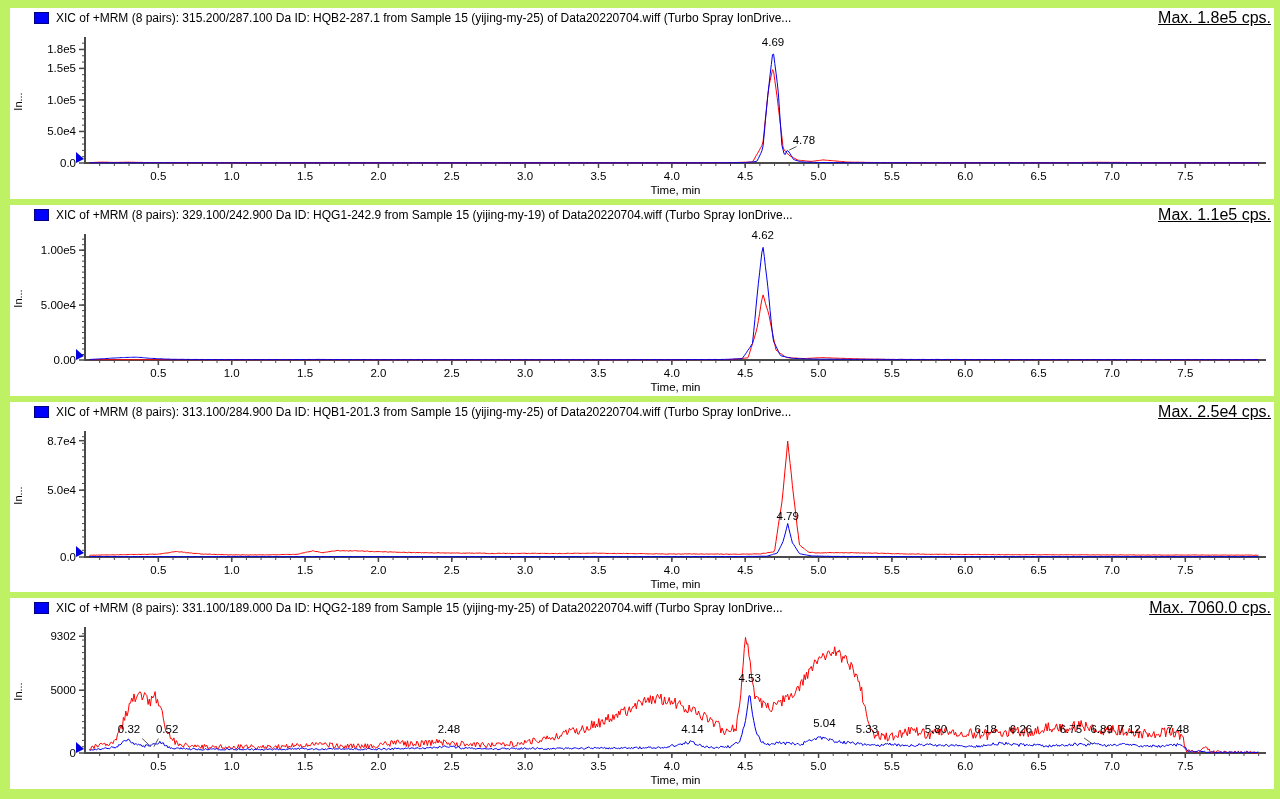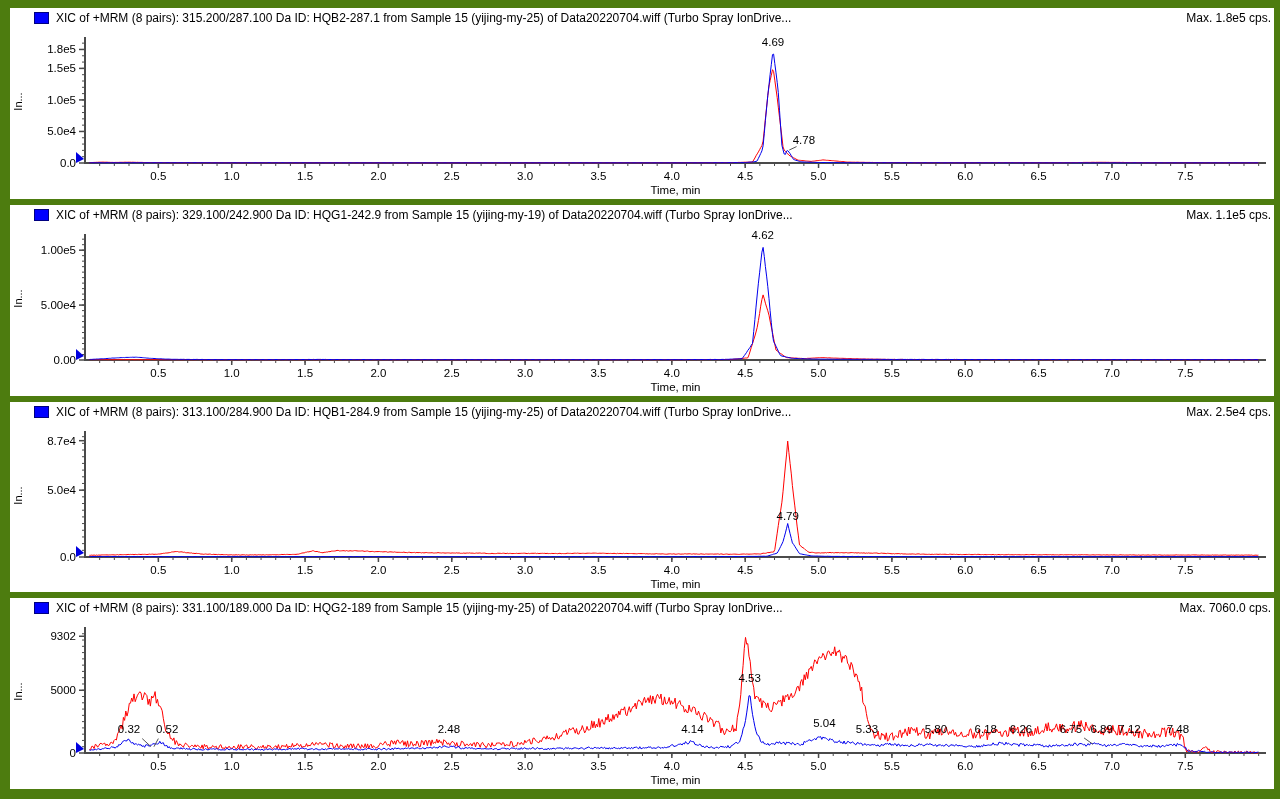--- a/index.html
+++ b/index.html
@@ -1,23 +1,23 @@
 <!DOCTYPE html>
 <html><head>
 <meta charset="utf-8">
 <style>
   html,body{margin:0;padding:0;background:#000;width:1280px;height:799px;overflow:hidden;}
-  #frame{position:absolute;inset:0;background:#4d7c0f;padding:8px 6px 10px 10px;
+  #frame{position:absolute;inset:0;background:#bef264;padding:8px 6px 10px 10px;
          display:flex;flex-direction:column;gap:6px;box-sizing:border-box;
          font-family:"Liberation Sans", sans-serif;justify-content:flex-end;}
   .panel{flex:1 1 0;background:#fff;display:flex;flex-direction:column;min-height:0;position:relative;}
   .hdr{height:20px;flex:0 0 20px;display:flex;align-items:center;padding-left:24px;padding-right:3px;}
   .sq{width:13px;height:10px;background:#0000ff;border:1px solid #000080;flex:0 0 auto;}
   .hdr .title{font-size:12px;color:#000;margin-left:7px;white-space:nowrap;overflow:hidden;}
-  .hdr .max{font-size:12px;color:#000;margin-left:auto;white-space:nowrap;}
+  .hdr .max{font-size:16px;color:#000;margin-left:auto;white-space:nowrap;text-decoration:underline;}
   .chart{flex:1 1 auto;position:relative;min-height:0;}
   .chart svg{position:absolute;left:0;top:0;}
   text{font-family:"Liberation Sans", sans-serif;}
 </style>
 </head>
 <body>
 
 <div id="frame">
 
   <section class="panel">
@@ -335,21 +335,21 @@
           <polyline points="79.4,134.7 80.6,134.6 81.7,134.6 82.9,134.6 84.1,134.6 85.3,134.6 86.4,134.6 87.6,134.6 88.8,134.7 90.0,134.6 91.1,134.6 92.3,134.6 93.5,134.6 94.7,134.6 95.8,134.6 97.0,134.6 98.2,134.7 99.4,134.6 100.5,134.6 101.7,134.7 102.9,134.7 104.0,134.7 105.2,134.6 106.4,134.6 107.6,134.6 108.7,134.6 109.9,134.6 111.1,134.6 112.3,134.6 113.4,134.6 114.6,134.6 115.8,134.7 117.0,134.6 118.1,134.6 119.3,134.6 120.5,134.7 121.7,134.6 122.8,134.6 124.0,134.7 125.2,134.7 126.3,134.7 127.5,134.6 128.7,134.7 129.9,134.7 131.0,134.6 132.2,134.7 133.4,134.7 134.6,134.6 135.7,134.6 136.9,134.6 138.1,134.6 139.3,134.6 140.4,134.7 141.6,134.6 142.8,134.6 144.0,134.7 145.1,134.7 146.3,134.6 147.5,134.7 148.6,134.7 149.8,134.7 151.0,134.6 152.2,134.6 153.3,134.7 154.5,134.7 155.7,134.7 156.9,134.7 158.0,134.6 159.2,134.7 160.4,134.6 161.6,134.7 162.7,134.6 163.9,134.7 165.1,134.6 166.3,134.7 167.4,134.7 168.6,134.7 169.8,134.7 170.9,134.7 172.1,134.7 173.3,134.7 174.5,134.6 175.6,134.6 176.8,134.6 178.0,134.7 179.2,134.7 180.3,134.7 181.5,134.7 182.7,134.7 183.9,134.7 185.0,134.7 186.2,134.7 187.4,134.6 188.6,134.6 189.7,134.7 190.9,134.7 192.1,134.7 193.2,134.7 194.4,134.7 195.6,134.7 196.8,134.7 197.9,134.7 199.1,134.7 200.3,134.7 201.5,134.7 202.6,134.7 203.8,134.6 205.0,134.7 206.2,134.7 207.3,134.6 208.5,134.7 209.7,134.7 210.9,134.7 212.0,134.7 213.2,134.7 214.4,134.7 215.5,134.7 216.7,134.6 217.9,134.6 219.1,134.7 220.2,134.7 221.4,134.7 222.6,134.7 223.8,134.7 224.9,134.7 226.1,134.7 227.3,134.7 228.5,134.7 229.6,134.7 230.8,134.7 232.0,134.7 233.2,134.7 234.3,134.7 235.5,134.7 236.7,134.7 237.8,134.7 239.0,134.7 240.2,134.7 241.4,134.7 242.5,134.7 243.7,134.7 244.9,134.6 246.1,134.7 247.2,134.7 248.4,134.7 249.6,134.7 250.8,134.7 251.9,134.7 253.1,134.7 254.3,134.7 255.5,134.7 256.6,134.7 257.8,134.7 259.0,134.7 260.1,134.7 261.3,134.7 262.5,134.7 263.7,134.7 264.8,134.7 266.0,134.7 267.2,134.7 268.4,134.7 269.5,134.7 270.7,134.6 271.9,134.7 273.1,134.7 274.2,134.6 275.4,134.7 276.6,134.7 277.8,134.7 278.9,134.7 280.1,134.7 281.3,134.6 282.4,134.6 283.6,134.7 284.8,134.7 286.0,134.6 287.1,134.6 288.3,134.7 289.5,134.7 290.7,134.6 291.8,134.7 293.0,134.6 294.2,134.7 295.4,134.6 296.5,134.7 297.7,134.6 298.9,134.7 300.1,134.6 301.2,134.7 302.4,134.6 303.6,134.7 304.7,134.7 305.9,134.7 307.1,134.7 308.3,134.7 309.4,134.6 310.6,134.7 311.8,134.6 313.0,134.6 314.1,134.6 315.3,134.6 316.5,134.6 317.7,134.7 318.8,134.7 320.0,134.6 321.2,134.7 322.3,134.7 323.5,134.7 324.7,134.6 325.9,134.7 327.0,134.7 328.2,134.7 329.4,134.7 330.6,134.7 331.7,134.6 332.9,134.6 334.1,134.7 335.3,134.7 336.4,134.6 337.6,134.7 338.8,134.7 340.0,134.7 341.1,134.6 342.3,134.6 343.5,134.7 344.6,134.6 345.8,134.7 347.0,134.7 348.2,134.7 349.3,134.7 350.5,134.6 351.7,134.7 352.9,134.7 354.0,134.7 355.2,134.6 356.4,134.7 357.6,134.7 358.7,134.7 359.9,134.7 361.1,134.7 362.3,134.7 363.4,134.7 364.6,134.7 365.8,134.7 366.9,134.7 368.1,134.7 369.3,134.7 370.5,134.7 371.6,134.7 372.8,134.7 374.0,134.7 375.2,134.7 376.3,134.7 377.5,134.7 378.7,134.7 379.9,134.7 381.0,134.7 382.2,134.7 383.4,134.7 384.6,134.7 385.7,134.7 386.9,134.7 388.1,134.7 389.2,134.7 390.4,134.7 391.6,134.7 392.8,134.7 393.9,134.7 395.1,134.7 396.3,134.7 397.5,134.7 398.6,134.7 399.8,134.7 401.0,134.7 402.2,134.7 403.3,134.7 404.5,134.7 405.7,134.7 406.9,134.7 408.0,134.7 409.2,134.7 410.4,134.7 411.5,134.7 412.7,134.7 413.9,134.7 415.1,134.7 416.2,134.7 417.4,134.7 418.6,134.6 419.8,134.6 420.9,134.7 422.1,134.7 423.3,134.7 424.5,134.7 425.6,134.7 426.8,134.7 428.0,134.7 429.2,134.7 430.3,134.7 431.5,134.7 432.7,134.7 433.8,134.7 435.0,134.7 436.2,134.7 437.4,134.7 438.5,134.7 439.7,134.7 440.9,134.7 442.1,134.7 443.2,134.7 444.4,134.7 445.6,134.7 446.8,134.7 447.9,134.7 449.1,134.7 450.3,134.7 451.5,134.7 452.6,134.7 453.8,134.7 455.0,134.7 456.1,134.7 457.3,134.7 458.5,134.7 459.7,134.7 460.8,134.7 462.0,134.7 463.2,134.7 464.4,134.7 465.5,134.7 466.7,134.7 467.9,134.7 469.1,134.7 470.2,134.7 471.4,134.7 472.6,134.7 473.8,134.7 474.9,134.7 476.1,134.7 477.3,134.7 478.4,134.7 479.6,134.7 480.8,134.6 482.0,134.7 483.1,134.7 484.3,134.7 485.5,134.7 486.7,134.7 487.8,134.7 489.0,134.7 490.2,134.7 491.4,134.7 492.5,134.7 493.7,134.7 494.9,134.7 496.1,134.7 497.2,134.7 498.4,134.7 499.6,134.7 500.7,134.7 501.9,134.7 503.1,134.7 504.3,134.7 505.4,134.7 506.6,134.7 507.8,134.7 509.0,134.7 510.1,134.7 511.3,134.7 512.5,134.7 513.7,134.7 514.8,134.7 516.0,134.7 517.2,134.7 518.4,134.7 519.5,134.7 520.7,134.7 521.9,134.7 523.0,134.7 524.2,134.7 525.4,134.7 526.6,134.7 527.7,134.7 528.9,134.7 530.1,134.7 531.3,134.7 532.4,134.7 533.6,134.7 534.8,134.7 536.0,134.7 537.1,134.7 538.3,134.7 539.5,134.7 540.7,134.7 541.8,134.6 543.0,134.7 544.2,134.7 545.3,134.7 546.5,134.7 547.7,134.7 548.9,134.7 550.0,134.7 551.2,134.7 552.4,134.7 553.6,134.7 554.7,134.7 555.9,134.7 557.1,134.7 558.3,134.7 559.4,134.7 560.6,134.7 561.8,134.7 563.0,134.6 564.1,134.7 565.3,134.7 566.5,134.7 567.6,134.6 568.8,134.7 570.0,134.7 571.2,134.6 572.3,134.7 573.5,134.7 574.7,134.7 575.9,134.7 577.0,134.7 578.2,134.6 579.4,134.6 580.6,134.7 581.7,134.7 582.9,134.7 584.1,134.6 585.3,134.7 586.4,134.7 587.6,134.7 588.8,134.7 589.9,134.7 591.1,134.7 592.3,134.7 593.5,134.6 594.6,134.7 595.8,134.7 597.0,134.7 598.2,134.7 599.3,134.7 600.5,134.7 601.7,134.7 602.9,134.7 604.0,134.7 605.2,134.7 606.4,134.7 607.6,134.7 608.7,134.7 609.9,134.7 611.1,134.7 612.2,134.7 613.4,134.6 614.6,134.7 615.8,134.6 616.9,134.7 618.1,134.7 619.3,134.7 620.5,134.7 621.6,134.7 622.8,134.6 624.0,134.6 625.2,134.7 626.3,134.7 627.5,134.7 628.7,134.7 629.8,134.7 631.0,134.6 632.2,134.7 633.4,134.7 634.5,134.7 635.7,134.7 636.9,134.7 638.1,134.7 639.2,134.7 640.4,134.6 641.6,134.6 642.8,134.7 643.9,134.6 645.1,134.7 646.3,134.7 647.5,134.7 648.6,134.6 649.8,134.7 651.0,134.6 652.1,134.6 653.3,134.6 654.5,134.6 655.7,134.6 656.8,134.6 658.0,134.6 659.2,134.7 660.4,134.7 661.5,134.7 662.7,134.7 663.9,134.7 665.1,134.6 666.2,134.7 667.4,134.6 668.6,134.7 669.8,134.7 670.9,134.7 672.1,134.6 673.3,134.6 674.4,134.6 675.6,134.6 676.8,134.6 678.0,134.6 679.1,134.7 680.3,134.6 681.5,134.6 682.7,134.6 683.8,134.6 685.0,134.6 686.2,134.6 687.4,134.6 688.5,134.6 689.7,134.6 690.9,134.6 692.1,134.6 693.2,134.6 694.4,134.6 695.6,134.5 696.7,134.6 697.9,134.5 699.1,134.6 700.3,134.6 701.4,134.5 702.6,134.5 703.8,134.5 705.0,134.6 706.1,134.6 707.3,134.6 708.5,134.5 709.7,134.6 710.8,134.6 712.0,134.6 713.2,134.5 714.4,134.5 715.5,134.5 716.7,134.5 717.9,134.5 719.0,134.6 720.2,134.6 721.4,134.5 722.6,134.4 723.7,134.2 724.9,134.1 726.1,134.0 727.3,133.9 728.4,133.7 729.6,133.7 730.8,133.5 732.0,133.4 733.1,133.3 734.3,133.2 735.5,133.0 736.7,133.0 737.8,132.8 739.0,129.9 740.2,126.0 741.3,122.4 742.5,118.6 743.7,114.8 744.9,111.0 746.0,107.0 747.2,102.4 748.4,95.6 749.6,88.5 750.7,81.2 751.9,74.5 753.1,69.9 754.3,73.9 755.4,78.2 756.6,82.1 757.8,85.8 759.0,90.2 760.1,96.0 761.3,102.0 762.5,107.5 763.6,113.4 764.8,119.2 766.0,125.0 767.2,125.9 768.3,126.8 769.5,127.7 770.7,128.6 771.9,129.3 773.0,130.3 774.2,131.1 775.4,131.9 776.6,132.6 777.7,132.7 778.9,132.7 780.1,132.7 781.3,132.9 782.4,132.9 783.6,133.0 784.8,133.1 785.9,133.1 787.1,133.2 788.3,133.3 789.5,133.3 790.6,133.4 791.8,133.4 793.0,133.6 794.2,133.6 795.3,133.5 796.5,133.5 797.7,133.3 798.9,133.3 800.0,133.3 801.2,133.2 802.4,133.1 803.6,133.0 804.7,133.0 805.9,132.9 807.1,132.9 808.2,132.7 809.4,132.7 810.6,132.6 811.8,132.6 812.9,132.7 814.1,132.7 815.3,132.7 816.5,132.7 817.6,132.9 818.8,132.8 820.0,132.9 821.2,133.0 822.3,133.0 823.5,133.1 824.7,133.1 825.9,133.1 827.0,133.2 828.2,133.2 829.4,133.3 830.5,133.3 831.7,133.3 832.9,133.3 834.1,133.4 835.2,133.4 836.4,133.5 837.6,133.5 838.8,133.5 839.9,133.6 841.1,133.6 842.3,133.7 843.5,133.7 844.6,133.7 845.8,133.8 847.0,133.8 848.2,133.8 849.3,133.9 850.5,133.9 851.7,134.0 852.8,134.0 854.0,134.0 855.2,134.0 856.4,134.1 857.5,134.0 858.7,134.1 859.9,134.2 861.1,134.1 862.2,134.1 863.4,134.2 864.6,134.2 865.8,134.2 866.9,134.2 868.1,134.2 869.3,134.3 870.5,134.3 871.6,134.3 872.8,134.3 874.0,134.3 875.1,134.3 876.3,134.4 877.5,134.4 878.7,134.4 879.8,134.5 881.0,134.4 882.2,134.5 883.4,134.4 884.5,134.4 885.7,134.5 886.9,134.5 888.1,134.5 889.2,134.5 890.4,134.4 891.6,134.4 892.8,134.4 893.9,134.5 895.1,134.5 896.3,134.5 897.4,134.5 898.6,134.5 899.8,134.5 901.0,134.5 902.1,134.5 903.3,134.5 904.5,134.6 905.7,134.5 906.8,134.6 908.0,134.5 909.2,134.6 910.4,134.6 911.5,134.5 912.7,134.5 913.9,134.6 915.1,134.5 916.2,134.6 917.4,134.6 918.6,134.6 919.7,134.5 920.9,134.6 922.1,134.5 923.3,134.6 924.4,134.5 925.6,134.6 926.8,134.5 928.0,134.6 929.1,134.6 930.3,134.6 931.5,134.6 932.7,134.6 933.8,134.6 935.0,134.6 936.2,134.6 937.4,134.6 938.5,134.6 939.7,134.6 940.9,134.6 942.0,134.6 943.2,134.6 944.4,134.6 945.6,134.6 946.7,134.6 947.9,134.6 949.1,134.6 950.3,134.6 951.4,134.6 952.6,134.6 953.8,134.6 955.0,134.6 956.1,134.6 957.3,134.6 958.5,134.7 959.6,134.6 960.8,134.6 962.0,134.6 963.2,134.6 964.3,134.6 965.5,134.6 966.7,134.6 967.9,134.7 969.0,134.6 970.2,134.7 971.4,134.6 972.6,134.6 973.7,134.6 974.9,134.6 976.1,134.6 977.3,134.6 978.4,134.6 979.6,134.6 980.8,134.6 981.9,134.6 983.1,134.7 984.3,134.7 985.5,134.7 986.6,134.6 987.8,134.6 989.0,134.7 990.2,134.6 991.3,134.6 992.5,134.6 993.7,134.6 994.9,134.7 996.0,134.6 997.2,134.6 998.4,134.7 999.6,134.7 1000.7,134.7 1001.9,134.7 1003.1,134.6 1004.2,134.6 1005.4,134.7 1006.6,134.6 1007.8,134.6 1008.9,134.6 1010.1,134.7 1011.3,134.6 1012.5,134.6 1013.6,134.6 1014.8,134.7 1016.0,134.6 1017.2,134.6 1018.3,134.7 1019.5,134.6 1020.7,134.7 1021.9,134.6 1023.0,134.6 1024.2,134.7 1025.4,134.6 1026.5,134.7 1027.7,134.6 1028.9,134.7 1030.1,134.7 1031.2,134.7 1032.4,134.6 1033.6,134.6 1034.8,134.7 1035.9,134.6 1037.1,134.7 1038.3,134.7 1039.5,134.7 1040.6,134.7 1041.8,134.7 1043.0,134.6 1044.2,134.7 1045.3,134.7 1046.5,134.6 1047.7,134.6 1048.8,134.7 1050.0,134.6 1051.2,134.6 1052.4,134.7 1053.5,134.7 1054.7,134.7 1055.9,134.7 1057.1,134.7 1058.2,134.6 1059.4,134.7 1060.6,134.7 1061.8,134.6 1062.9,134.6 1064.1,134.7 1065.3,134.7 1066.5,134.7 1067.6,134.6 1068.8,134.6 1070.0,134.6 1071.1,134.7 1072.3,134.6 1073.5,134.6 1074.7,134.7 1075.8,134.7 1077.0,134.7 1078.2,134.7 1079.4,134.7 1080.5,134.6 1081.7,134.7 1082.9,134.6 1084.1,134.6 1085.2,134.6 1086.4,134.7 1087.6,134.7 1088.8,134.7 1089.9,134.7 1091.1,134.6 1092.3,134.6 1093.4,134.7 1094.6,134.7 1095.8,134.6 1097.0,134.7 1098.1,134.6 1099.3,134.7 1100.5,134.6 1101.7,134.7 1102.8,134.6 1104.0,134.7 1105.2,134.6 1106.4,134.7 1107.5,134.6 1108.7,134.6 1109.9,134.6 1111.1,134.6 1112.2,134.6 1113.4,134.7 1114.6,134.7 1115.7,134.6 1116.9,134.7 1118.1,134.6 1119.3,134.7 1120.4,134.7 1121.6,134.7 1122.8,134.7 1124.0,134.6 1125.1,134.6 1126.3,134.7 1127.5,134.7 1128.7,134.7 1129.8,134.6 1131.0,134.6 1132.2,134.7 1133.4,134.7 1134.5,134.7 1135.7,134.7 1136.9,134.7 1138.0,134.7 1139.2,134.7 1140.4,134.7 1141.6,134.7 1142.7,134.7 1143.9,134.7 1145.1,134.6 1146.3,134.6 1147.4,134.7 1148.6,134.6 1149.8,134.7 1151.0,134.6 1152.1,134.6 1153.3,134.6 1154.5,134.7 1155.7,134.6 1156.8,134.7 1158.0,134.7 1159.2,134.6 1160.3,134.7 1161.5,134.7 1162.7,134.7 1163.9,134.7 1165.0,134.7 1166.2,134.7 1167.4,134.7 1168.6,134.7 1169.7,134.7 1170.9,134.6 1172.1,134.7 1173.3,134.7 1174.4,134.7 1175.6,134.7 1176.8,134.7 1178.0,134.7 1179.1,134.6 1180.3,134.7 1181.5,134.7 1182.6,134.7 1183.8,134.7 1185.0,134.7 1186.2,134.7 1187.3,134.7 1188.5,134.7 1189.7,134.7 1190.9,134.7 1192.0,134.7 1193.2,134.7 1194.4,134.7 1195.6,134.7 1196.7,134.7 1197.9,134.6 1199.1,134.7 1200.3,134.6 1201.4,134.7 1202.6,134.6 1203.8,134.6 1204.9,134.6 1206.1,134.6 1207.3,134.7 1208.5,134.7 1209.6,134.7 1210.8,134.7 1212.0,134.7 1213.2,134.7 1214.3,134.7 1215.5,134.7 1216.7,134.7 1217.9,134.7 1219.0,134.6 1220.2,134.7 1221.4,134.7 1222.6,134.7 1223.7,134.7 1224.9,134.7 1226.1,134.7 1227.2,134.7 1228.4,134.7 1229.6,134.7 1230.8,134.6 1231.9,134.7 1233.1,134.7 1234.3,134.7 1235.5,134.7 1236.6,134.7 1237.8,134.7 1239.0,134.7 1240.2,134.7 1241.3,134.7 1242.5,134.7 1243.7,134.7 1244.9,134.7 1246.0,134.7 1247.2,134.7 1248.4,134.7" fill="none" stroke="#ff0000" stroke-width="1"></polyline>
           <polyline points="79.4,134.5 80.6,134.4 81.7,134.4 82.9,134.3 84.1,134.2 85.3,134.2 86.4,134.0 87.6,134.0 88.8,134.0 90.0,133.9 91.1,133.8 92.3,133.7 93.5,133.7 94.7,133.6 95.8,133.6 97.0,133.5 98.2,133.4 99.4,133.3 100.5,133.3 101.7,133.1 102.9,133.0 104.0,133.1 105.2,133.0 106.4,132.9 107.6,132.8 108.7,132.8 109.9,132.7 111.1,132.6 112.3,132.6 113.4,132.5 114.6,132.6 115.8,132.4 117.0,132.4 118.1,132.4 119.3,132.4 120.5,132.3 121.7,132.3 122.8,132.2 124.0,132.3 125.2,132.2 126.3,132.2 127.5,132.3 128.7,132.4 129.9,132.4 131.0,132.5 132.2,132.6 133.4,132.7 134.6,132.8 135.7,132.9 136.9,133.1 138.1,133.1 139.3,133.3 140.4,133.3 141.6,133.4 142.8,133.4 144.0,133.5 145.1,133.5 146.3,133.6 147.5,133.6 148.6,133.7 149.8,133.8 151.0,133.8 152.2,133.9 153.3,133.9 154.5,134.0 155.7,134.1 156.9,134.1 158.0,134.1 159.2,134.1 160.4,134.2 161.6,134.3 162.7,134.3 163.9,134.3 165.1,134.3 166.3,134.3 167.4,134.3 168.6,134.4 169.8,134.4 170.9,134.3 172.1,134.4 173.3,134.3 174.5,134.4 175.6,134.5 176.8,134.4 178.0,134.4 179.2,134.4 180.3,134.5 181.5,134.5 182.7,134.5 183.9,134.4 185.0,134.5 186.2,134.4 187.4,134.4 188.6,134.5 189.7,134.5 190.9,134.5 192.1,134.4 193.2,134.5 194.4,134.5 195.6,134.5 196.8,134.6 197.9,134.5 199.1,134.5 200.3,134.5 201.5,134.5 202.6,134.5 203.8,134.6 205.0,134.6 206.2,134.5 207.3,134.6 208.5,134.5 209.7,134.5 210.9,134.6 212.0,134.5 213.2,134.6 214.4,134.6 215.5,134.6 216.7,134.6 217.9,134.6 219.1,134.5 220.2,134.5 221.4,134.5 222.6,134.5 223.8,134.6 224.9,134.6 226.1,134.5 227.3,134.6 228.5,134.6 229.6,134.5 230.8,134.6 232.0,134.5 233.2,134.6 234.3,134.6 235.5,134.6 236.7,134.5 237.8,134.6 239.0,134.6 240.2,134.5 241.4,134.6 242.5,134.6 243.7,134.6 244.9,134.6 246.1,134.5 247.2,134.6 248.4,134.6 249.6,134.6 250.8,134.6 251.9,134.6 253.1,134.5 254.3,134.6 255.5,134.6 256.6,134.6 257.8,134.6 259.0,134.5 260.1,134.6 261.3,134.5 262.5,134.6 263.7,134.6 264.8,134.5 266.0,134.5 267.2,134.5 268.4,134.6 269.5,134.5 270.7,134.6 271.9,134.6 273.1,134.6 274.2,134.5 275.4,134.5 276.6,134.6 277.8,134.6 278.9,134.6 280.1,134.6 281.3,134.5 282.4,134.5 283.6,134.5 284.8,134.5 286.0,134.5 287.1,134.5 288.3,134.5 289.5,134.5 290.7,134.5 291.8,134.5 293.0,134.5 294.2,134.5 295.4,134.5 296.5,134.5 297.7,134.5 298.9,134.4 300.1,134.5 301.2,134.5 302.4,134.5 303.6,134.4 304.7,134.5 305.9,134.5 307.1,134.4 308.3,134.4 309.4,134.4 310.6,134.4 311.8,134.5 313.0,134.4 314.1,134.5 315.3,134.4 316.5,134.5 317.7,134.5 318.8,134.5 320.0,134.5 321.2,134.5 322.3,134.5 323.5,134.5 324.7,134.5 325.9,134.5 327.0,134.5 328.2,134.5 329.4,134.5 330.6,134.5 331.7,134.5 332.9,134.6 334.1,134.6 335.3,134.5 336.4,134.6 337.6,134.5 338.8,134.6 340.0,134.6 341.1,134.5 342.3,134.5 343.5,134.6 344.6,134.5 345.8,134.6 347.0,134.6 348.2,134.6 349.3,134.5 350.5,134.6 351.7,134.6 352.9,134.5 354.0,134.5 355.2,134.6 356.4,134.6 357.6,134.5 358.7,134.6 359.9,134.6 361.1,134.6 362.3,134.5 363.4,134.6 364.6,134.6 365.8,134.6 366.9,134.6 368.1,134.6 369.3,134.6 370.5,134.6 371.6,134.6 372.8,134.6 374.0,134.6 375.2,134.6 376.3,134.6 377.5,134.6 378.7,134.7 379.9,134.6 381.0,134.6 382.2,134.6 383.4,134.6 384.6,134.6 385.7,134.6 386.9,134.6 388.1,134.6 389.2,134.6 390.4,134.6 391.6,134.6 392.8,134.6 393.9,134.6 395.1,134.6 396.3,134.6 397.5,134.6 398.6,134.6 399.8,134.6 401.0,134.6 402.2,134.6 403.3,134.6 404.5,134.6 405.7,134.6 406.9,134.6 408.0,134.6 409.2,134.6 410.4,134.6 411.5,134.6 412.7,134.6 413.9,134.6 415.1,134.6 416.2,134.6 417.4,134.6 418.6,134.6 419.8,134.6 420.9,134.6 422.1,134.6 423.3,134.6 424.5,134.6 425.6,134.6 426.8,134.7 428.0,134.6 429.2,134.6 430.3,134.6 431.5,134.6 432.7,134.6 433.8,134.6 435.0,134.6 436.2,134.6 437.4,134.6 438.5,134.6 439.7,134.6 440.9,134.6 442.1,134.6 443.2,134.6 444.4,134.6 445.6,134.7 446.8,134.6 447.9,134.6 449.1,134.7 450.3,134.6 451.5,134.6 452.6,134.6 453.8,134.6 455.0,134.6 456.1,134.6 457.3,134.6 458.5,134.6 459.7,134.6 460.8,134.6 462.0,134.6 463.2,134.6 464.4,134.6 465.5,134.6 466.7,134.6 467.9,134.6 469.1,134.7 470.2,134.6 471.4,134.6 472.6,134.7 473.8,134.6 474.9,134.6 476.1,134.6 477.3,134.6 478.4,134.6 479.6,134.7 480.8,134.6 482.0,134.6 483.1,134.7 484.3,134.6 485.5,134.7 486.7,134.6 487.8,134.6 489.0,134.6 490.2,134.7 491.4,134.6 492.5,134.7 493.7,134.6 494.9,134.6 496.1,134.7 497.2,134.6 498.4,134.6 499.6,134.6 500.7,134.6 501.9,134.6 503.1,134.6 504.3,134.6 505.4,134.6 506.6,134.6 507.8,134.7 509.0,134.7 510.1,134.6 511.3,134.6 512.5,134.6 513.7,134.7 514.8,134.6 516.0,134.6 517.2,134.6 518.4,134.7 519.5,134.6 520.7,134.6 521.9,134.6 523.0,134.6 524.2,134.6 525.4,134.7 526.6,134.7 527.7,134.6 528.9,134.7 530.1,134.6 531.3,134.6 532.4,134.6 533.6,134.6 534.8,134.7 536.0,134.7 537.1,134.6 538.3,134.6 539.5,134.6 540.7,134.6 541.8,134.7 543.0,134.6 544.2,134.6 545.3,134.6 546.5,134.6 547.7,134.6 548.9,134.6 550.0,134.6 551.2,134.6 552.4,134.7 553.6,134.6 554.7,134.6 555.9,134.6 557.1,134.7 558.3,134.6 559.4,134.6 560.6,134.6 561.8,134.6 563.0,134.6 564.1,134.6 565.3,134.6 566.5,134.6 567.6,134.6 568.8,134.7 570.0,134.6 571.2,134.6 572.3,134.6 573.5,134.6 574.7,134.6 575.9,134.6 577.0,134.6 578.2,134.6 579.4,134.6 580.6,134.6 581.7,134.7 582.9,134.6 584.1,134.6 585.3,134.6 586.4,134.6 587.6,134.6 588.8,134.6 589.9,134.6 591.1,134.6 592.3,134.6 593.5,134.6 594.6,134.6 595.8,134.7 597.0,134.6 598.2,134.6 599.3,134.6 600.5,134.6 601.7,134.6 602.9,134.7 604.0,134.7 605.2,134.6 606.4,134.6 607.6,134.6 608.7,134.7 609.9,134.6 611.1,134.6 612.2,134.6 613.4,134.6 614.6,134.6 615.8,134.6 616.9,134.6 618.1,134.6 619.3,134.6 620.5,134.6 621.6,134.6 622.8,134.6 624.0,134.6 625.2,134.6 626.3,134.6 627.5,134.6 628.7,134.6 629.8,134.6 631.0,134.6 632.2,134.6 633.4,134.6 634.5,134.6 635.7,134.5 636.9,134.6 638.1,134.5 639.2,134.6 640.4,134.6 641.6,134.6 642.8,134.6 643.9,134.5 645.1,134.5 646.3,134.6 647.5,134.5 648.6,134.5 649.8,134.5 651.0,134.6 652.1,134.6 653.3,134.6 654.5,134.6 655.7,134.6 656.8,134.6 658.0,134.6 659.2,134.6 660.4,134.6 661.5,134.5 662.7,134.6 663.9,134.6 665.1,134.6 666.2,134.6 667.4,134.5 668.6,134.6 669.8,134.6 670.9,134.6 672.1,134.5 673.3,134.6 674.4,134.6 675.6,134.6 676.8,134.6 678.0,134.6 679.1,134.5 680.3,134.5 681.5,134.5 682.7,134.5 683.8,134.5 685.0,134.5 686.2,134.6 687.4,134.5 688.5,134.5 689.7,134.5 690.9,134.5 692.1,134.5 693.2,134.5 694.4,134.5 695.6,134.5 696.7,134.5 697.9,134.5 699.1,134.5 700.3,134.4 701.4,134.5 702.6,134.5 703.8,134.5 705.0,134.4 706.1,134.5 707.3,134.5 708.5,134.5 709.7,134.5 710.8,134.5 712.0,134.4 713.2,134.4 714.4,134.5 715.5,134.3 716.7,134.3 717.9,134.3 719.0,134.3 720.2,134.1 721.4,134.1 722.6,134.1 723.7,134.0 724.9,134.0 726.1,134.0 727.3,133.9 728.4,133.8 729.6,133.7 730.8,133.7 732.0,133.7 733.1,132.3 734.3,130.6 735.5,129.0 736.7,127.3 737.8,125.4 739.0,123.8 740.2,122.2 741.3,120.2 742.5,118.4 743.7,106.6 744.9,94.5 746.0,82.1 747.2,70.0 748.4,58.2 749.6,47.8 750.7,37.9 751.9,27.2 753.1,22.4 754.3,31.6 755.4,41.6 756.6,51.1 757.8,61.7 759.0,73.7 760.1,85.6 761.3,97.6 762.5,109.4 763.6,116.6 764.8,118.8 766.0,121.2 767.2,123.7 768.3,126.2 769.5,128.8 770.7,130.6 771.9,131.0 773.0,131.3 774.2,131.5 775.4,131.8 776.6,132.1 777.7,132.3 778.9,132.6 780.1,132.9 781.3,133.2 782.4,133.3 783.6,133.4 784.8,133.5 785.9,133.4 787.1,133.5 788.3,133.5 789.5,133.6 790.6,133.7 791.8,133.7 793.0,133.7 794.2,133.8 795.3,133.8 796.5,133.9 797.7,133.9 798.9,133.9 800.0,133.9 801.2,134.0 802.4,134.0 803.6,134.0 804.7,134.0 805.9,134.1 807.1,134.1 808.2,134.1 809.4,134.1 810.6,134.1 811.8,134.1 812.9,134.2 814.1,134.2 815.3,134.2 816.5,134.1 817.6,134.1 818.8,134.2 820.0,134.2 821.2,134.2 822.3,134.2 823.5,134.2 824.7,134.2 825.9,134.3 827.0,134.3 828.2,134.3 829.4,134.2 830.5,134.3 831.7,134.2 832.9,134.2 834.1,134.3 835.2,134.3 836.4,134.3 837.6,134.3 838.8,134.3 839.9,134.3 841.1,134.3 842.3,134.3 843.5,134.3 844.6,134.4 845.8,134.4 847.0,134.3 848.2,134.4 849.3,134.4 850.5,134.3 851.7,134.3 852.8,134.3 854.0,134.3 855.2,134.3 856.4,134.4 857.5,134.4 858.7,134.3 859.9,134.4 861.1,134.4 862.2,134.3 863.4,134.4 864.6,134.4 865.8,134.4 866.9,134.3 868.1,134.4 869.3,134.3 870.5,134.3 871.6,134.4 872.8,134.4 874.0,134.4 875.1,134.4 876.3,134.5 877.5,134.4 878.7,134.4 879.8,134.4 881.0,134.5 882.2,134.4 883.4,134.5 884.5,134.4 885.7,134.5 886.9,134.5 888.1,134.4 889.2,134.4 890.4,134.4 891.6,134.4 892.8,134.4 893.9,134.5 895.1,134.4 896.3,134.5 897.4,134.4 898.6,134.5 899.8,134.4 901.0,134.4 902.1,134.4 903.3,134.5 904.5,134.4 905.7,134.5 906.8,134.5 908.0,134.5 909.2,134.4 910.4,134.5 911.5,134.4 912.7,134.4 913.9,134.4 915.1,134.5 916.2,134.5 917.4,134.5 918.6,134.5 919.7,134.5 920.9,134.5 922.1,134.4 923.3,134.5 924.4,134.5 925.6,134.4 926.8,134.4 928.0,134.4 929.1,134.5 930.3,134.5 931.5,134.5 932.7,134.5 933.8,134.5 935.0,134.5 936.2,134.4 937.4,134.5 938.5,134.4 939.7,134.5 940.9,134.5 942.0,134.5 943.2,134.5 944.4,134.4 945.6,134.5 946.7,134.4 947.9,134.5 949.1,134.5 950.3,134.5 951.4,134.5 952.6,134.6 953.8,134.5 955.0,134.5 956.1,134.5 957.3,134.5 958.5,134.5 959.6,134.5 960.8,134.5 962.0,134.5 963.2,134.5 964.3,134.6 965.5,134.6 966.7,134.5 967.9,134.5 969.0,134.6 970.2,134.5 971.4,134.5 972.6,134.5 973.7,134.5 974.9,134.5 976.1,134.5 977.3,134.5 978.4,134.5 979.6,134.6 980.8,134.5 981.9,134.5 983.1,134.5 984.3,134.5 985.5,134.6 986.6,134.5 987.8,134.5 989.0,134.5 990.2,134.5 991.3,134.6 992.5,134.5 993.7,134.6 994.9,134.6 996.0,134.5 997.2,134.6 998.4,134.5 999.6,134.5 1000.7,134.5 1001.9,134.5 1003.1,134.6 1004.2,134.5 1005.4,134.6 1006.6,134.5 1007.8,134.5 1008.9,134.5 1010.1,134.5 1011.3,134.5 1012.5,134.5 1013.6,134.5 1014.8,134.6 1016.0,134.6 1017.2,134.6 1018.3,134.6 1019.5,134.5 1020.7,134.6 1021.9,134.5 1023.0,134.6 1024.2,134.6 1025.4,134.6 1026.5,134.5 1027.7,134.5 1028.9,134.5 1030.1,134.5 1031.2,134.5 1032.4,134.6 1033.6,134.6 1034.8,134.5 1035.9,134.6 1037.1,134.6 1038.3,134.5 1039.5,134.6 1040.6,134.5 1041.8,134.5 1043.0,134.5 1044.2,134.5 1045.3,134.6 1046.5,134.6 1047.7,134.6 1048.8,134.5 1050.0,134.5 1051.2,134.6 1052.4,134.6 1053.5,134.5 1054.7,134.5 1055.9,134.6 1057.1,134.5 1058.2,134.6 1059.4,134.5 1060.6,134.6 1061.8,134.5 1062.9,134.6 1064.1,134.5 1065.3,134.6 1066.5,134.5 1067.6,134.6 1068.8,134.5 1070.0,134.6 1071.1,134.5 1072.3,134.6 1073.5,134.6 1074.7,134.6 1075.8,134.6 1077.0,134.6 1078.2,134.6 1079.4,134.5 1080.5,134.6 1081.7,134.6 1082.9,134.5 1084.1,134.6 1085.2,134.5 1086.4,134.5 1087.6,134.6 1088.8,134.6 1089.9,134.6 1091.1,134.5 1092.3,134.5 1093.4,134.5 1094.6,134.6 1095.8,134.6 1097.0,134.6 1098.1,134.6 1099.3,134.5 1100.5,134.6 1101.7,134.6 1102.8,134.5 1104.0,134.6 1105.2,134.5 1106.4,134.6 1107.5,134.6 1108.7,134.5 1109.9,134.6 1111.1,134.5 1112.2,134.6 1113.4,134.6 1114.6,134.6 1115.7,134.6 1116.9,134.6 1118.1,134.6 1119.3,134.6 1120.4,134.6 1121.6,134.5 1122.8,134.5 1124.0,134.6 1125.1,134.6 1126.3,134.5 1127.5,134.6 1128.7,134.6 1129.8,134.5 1131.0,134.5 1132.2,134.5 1133.4,134.6 1134.5,134.5 1135.7,134.5 1136.9,134.5 1138.0,134.6 1139.2,134.6 1140.4,134.5 1141.6,134.5 1142.7,134.6 1143.9,134.5 1145.1,134.6 1146.3,134.6 1147.4,134.5 1148.6,134.6 1149.8,134.6 1151.0,134.6 1152.1,134.6 1153.3,134.6 1154.5,134.6 1155.7,134.6 1156.8,134.5 1158.0,134.6 1159.2,134.6 1160.3,134.5 1161.5,134.5 1162.7,134.6 1163.9,134.6 1165.0,134.6 1166.2,134.6 1167.4,134.5 1168.6,134.5 1169.7,134.5 1170.9,134.6 1172.1,134.6 1173.3,134.5 1174.4,134.6 1175.6,134.6 1176.8,134.5 1178.0,134.6 1179.1,134.6 1180.3,134.6 1181.5,134.6 1182.6,134.5 1183.8,134.6 1185.0,134.6 1186.2,134.6 1187.3,134.6 1188.5,134.5 1189.7,134.6 1190.9,134.6 1192.0,134.5 1193.2,134.5 1194.4,134.6 1195.6,134.6 1196.7,134.6 1197.9,134.6 1199.1,134.6 1200.3,134.5 1201.4,134.6 1202.6,134.6 1203.8,134.6 1204.9,134.6 1206.1,134.6 1207.3,134.6 1208.5,134.6 1209.6,134.6 1210.8,134.6 1212.0,134.6 1213.2,134.6 1214.3,134.6 1215.5,134.6 1216.7,134.6 1217.9,134.6 1219.0,134.6 1220.2,134.6 1221.4,134.6 1222.6,134.6 1223.7,134.6 1224.9,134.6 1226.1,134.6 1227.2,134.6 1228.4,134.6 1229.6,134.6 1230.8,134.6 1231.9,134.6 1233.1,134.6 1234.3,134.6 1235.5,134.6 1236.6,134.6 1237.8,134.6 1239.0,134.6 1240.2,134.6 1241.3,134.7 1242.5,134.7 1243.7,134.6 1244.9,134.6 1246.0,134.6 1247.2,134.7 1248.4,134.6" fill="none" stroke="#0000ee" stroke-width="1"></polyline>
           <text x="752.7913043478261" y="14.392857142857139" text-anchor="middle" font-size="11.5" fill="#000000">4.62</text>
         </svg>
       </div>
   </section>
 
   <section class="panel">
     <div class="hdr">
       <span class="sq"></span>
-      <span class="title">XIC of +MRM (8 pairs): 313.100/284.900 Da ID: HQB1-284.9 from Sample 15 (yijing-my-25) of Data20220704.wiff (Turbo Spray IonDrive...</span>
+      <span class="title">XIC of +MRM (8 pairs): 313.100/284.900 Da ID: HQB1-201.3 from Sample 15 (yijing-my-25) of Data20220704.wiff (Turbo Spray IonDrive...</span>
       <span class="max">Max. 2.5e4 cps.</span>
     </div>
     <div class="chart">
         <svg width="1264" height="171">
           <line x1="75" y1="9" x2="75" y2="135" stroke="#4a4a4a" stroke-width="2"></line>
           <line x1="74" y1="135" x2="1256" y2="135" stroke="#4a4a4a" stroke-width="2"></line>
           <line x1="72" y1="128.31521739130434" x2="75" y2="128.31521739130434" stroke="#4a4a4a" stroke-width="1"></line>
           <line x1="72" y1="121.63043478260869" x2="75" y2="121.63043478260869" stroke="#4a4a4a" stroke-width="1"></line>
           <line x1="72" y1="114.94565217391305" x2="75" y2="114.94565217391305" stroke="#4a4a4a" stroke-width="1"></line>
           <line x1="72" y1="108.26086956521739" x2="75" y2="108.26086956521739" stroke="#4a4a4a" stroke-width="1"></line>

